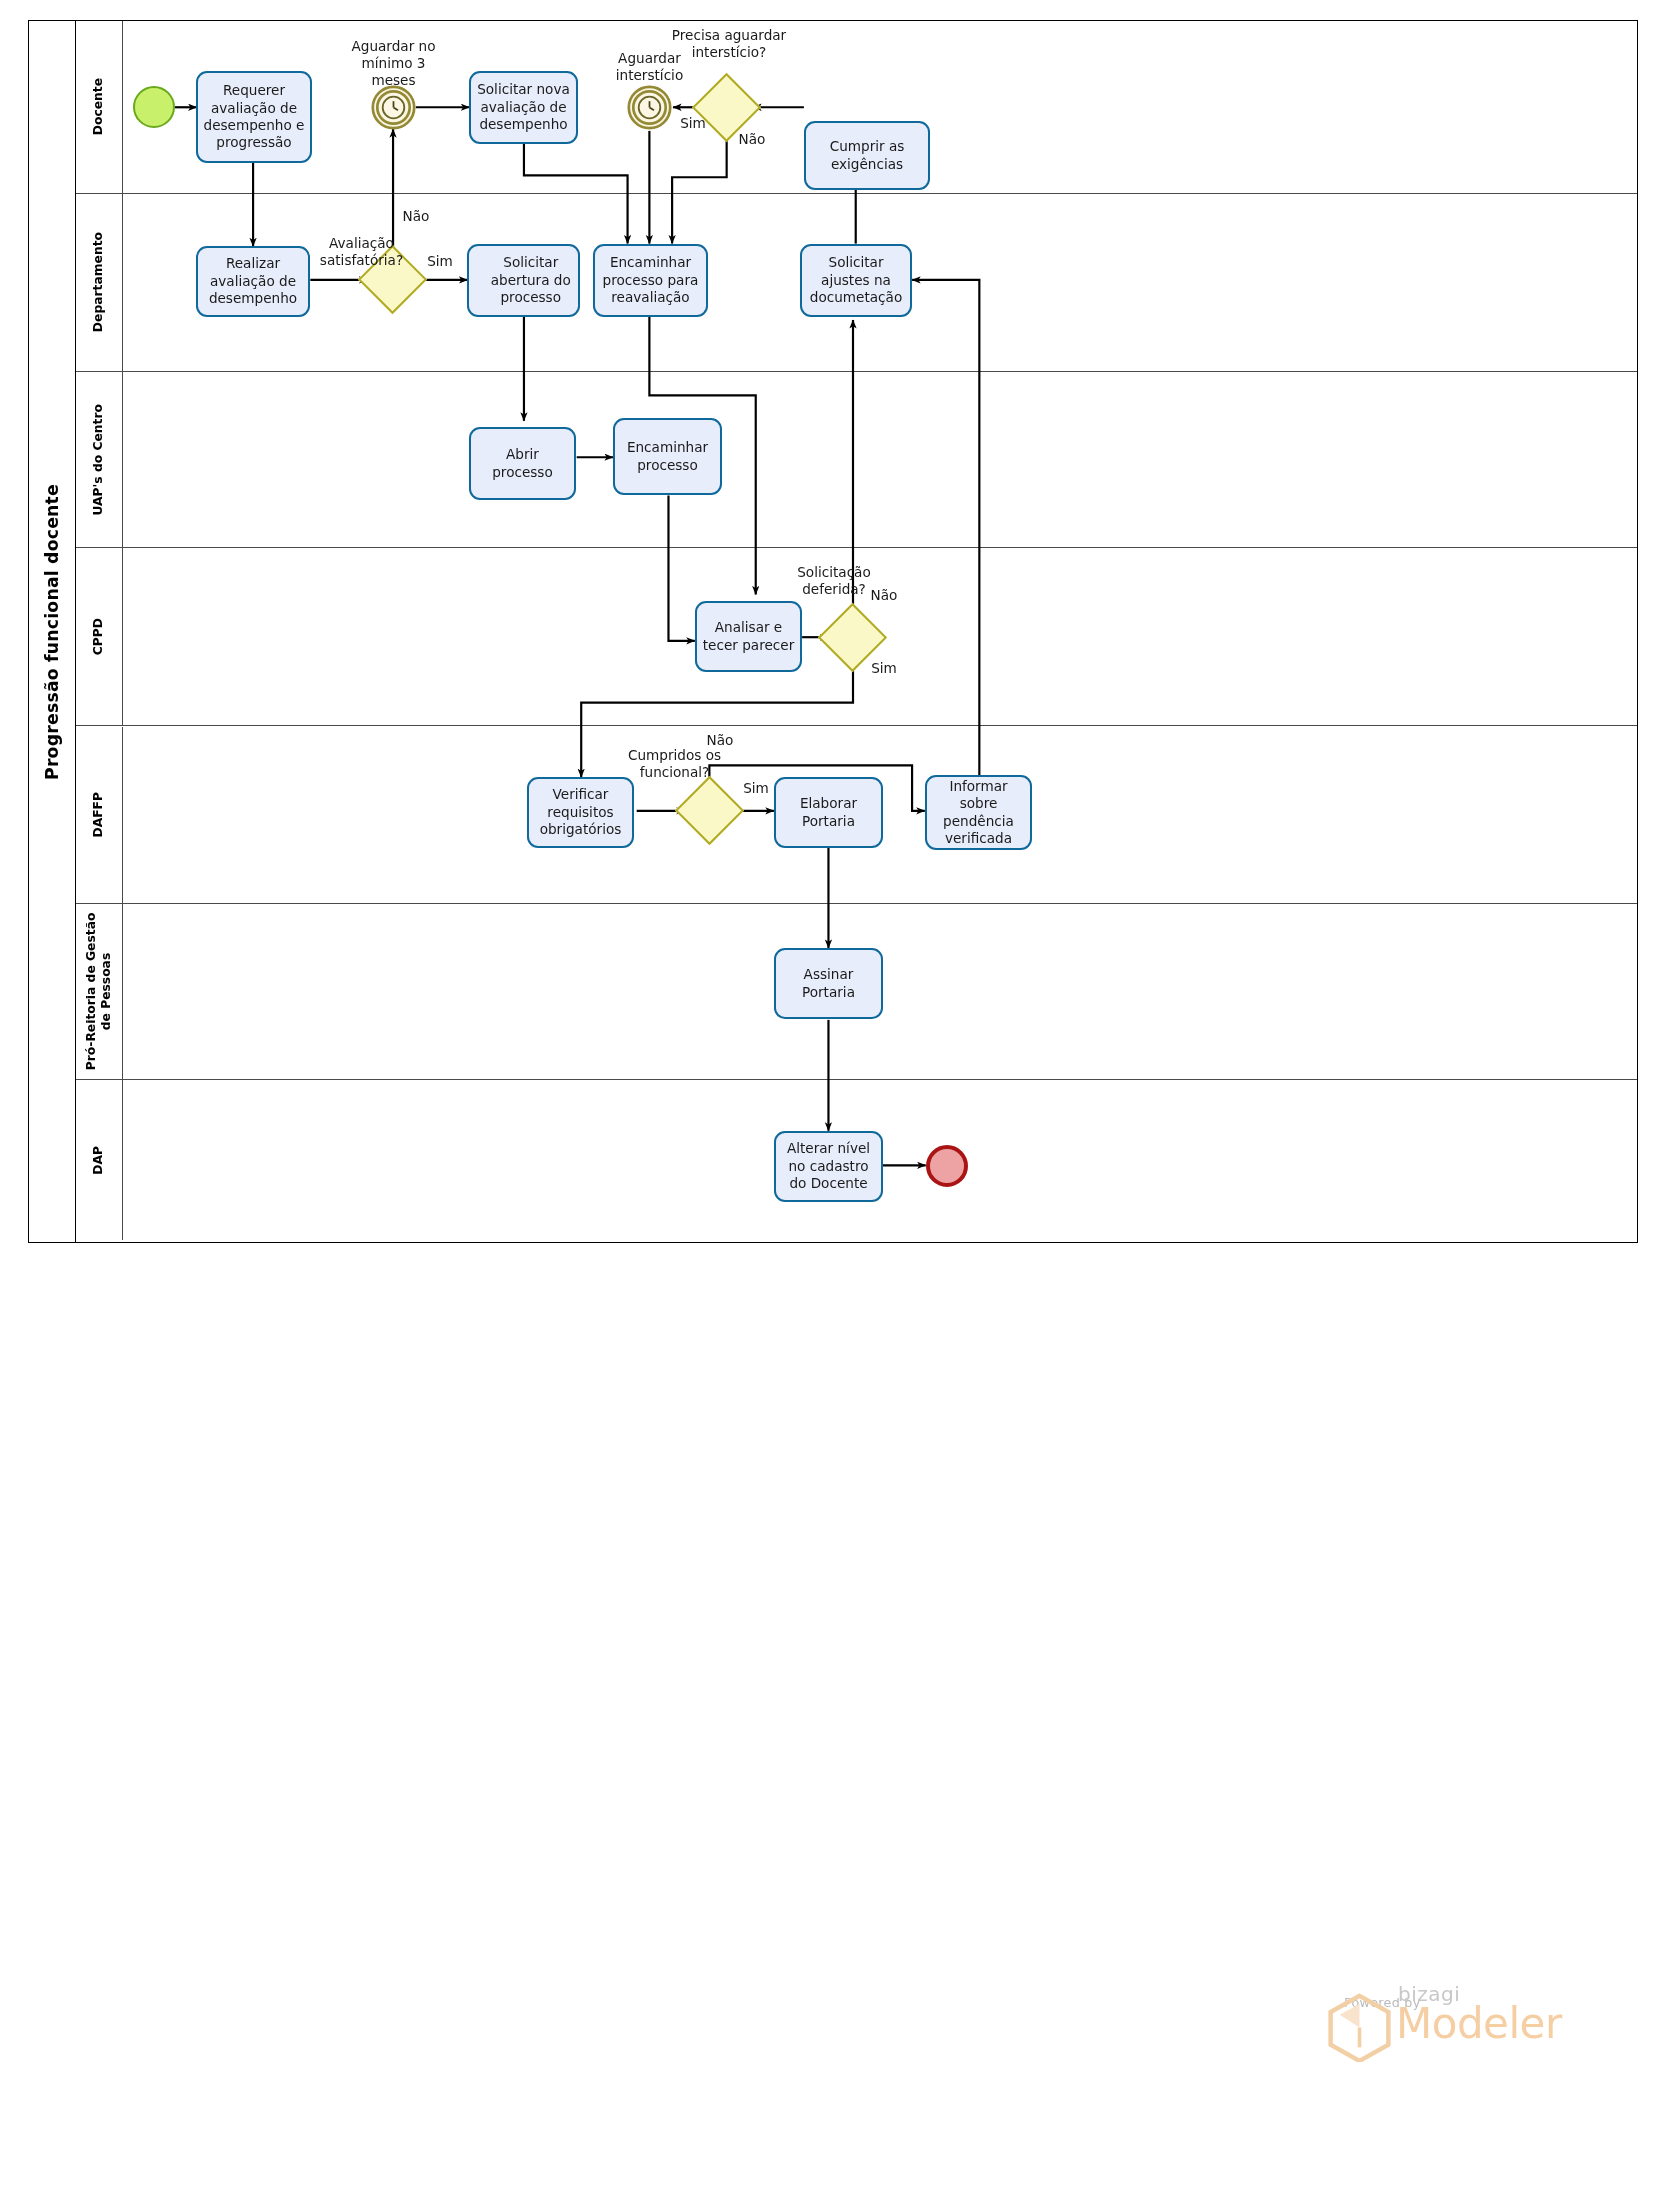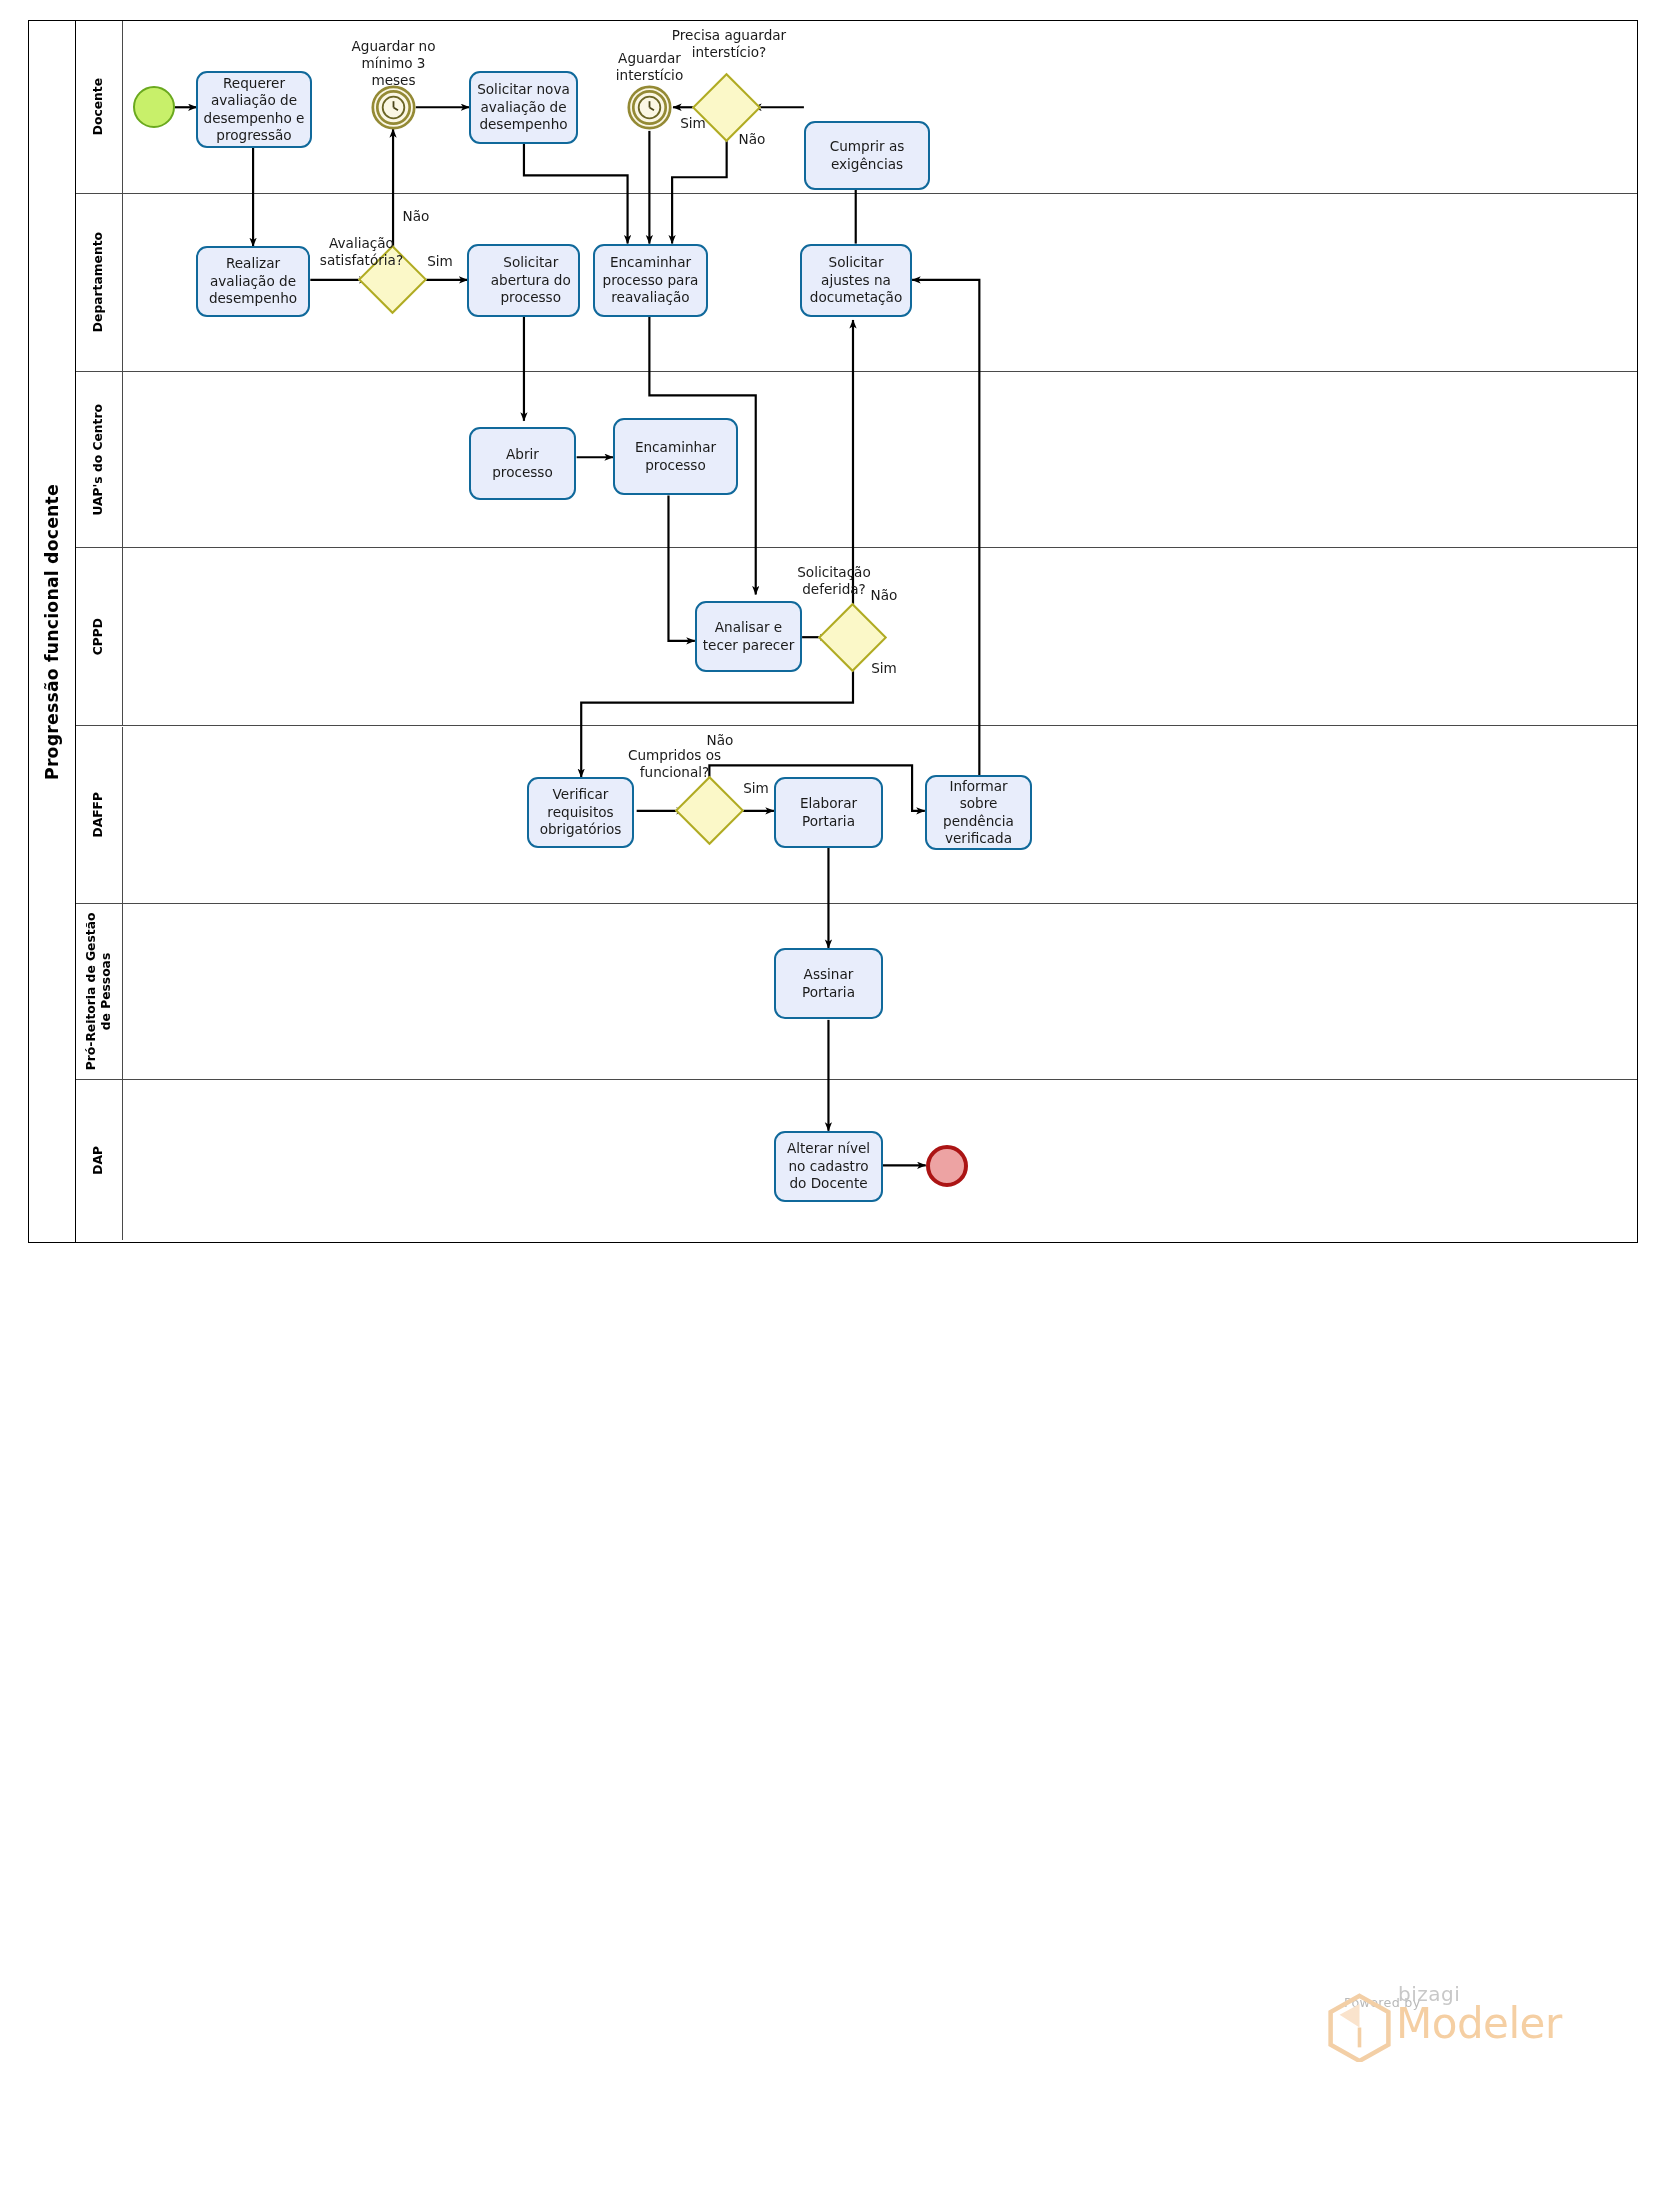--- a/index.html
+++ b/index.html
@@ -308,21 +308,21 @@
       <path d="M 911,932 L 911,1043"></path>
 
       <path d="M 911,1122 L 911,1244"></path>
 
       <path d="M 971,1282 L 1018,1282"></path>
     </g>
   </svg>
 
   <div class="event-start" style="left:133px; top:86px;"></div>
 
-  <div class="task" style="left:196px; top:71px; width:116px; height:77px;">Requerer avaliação de desempenho e progressão</div>
+  <div class="task" style="left:196px; top:71px; width:116px; height:92px;">Requerer avaliação de desempenho e progressão</div>
 
   <div class="shape-label" style="left:338px; top:38px; width:111px;">Aguardar no mínimo 3 meses</div>
   <div class="event-timer" style="left:371px; top:85px;">
     <svg width="45" height="45" viewBox="0 0 50 50">
       <circle cx="25" cy="25" r="23" fill="#fbf7e4" stroke="#948a35" stroke-width="3"></circle>
       <circle cx="25" cy="25" r="18" fill="#fbf7e4" stroke="#948a35" stroke-width="3"></circle>
       <circle cx="25" cy="25" r="12" fill="#fbf7e4" stroke="#6b6525" stroke-width="2"></circle>
       <line x1="25" y1="25" x2="25" y2="18" stroke="#4a4519" stroke-width="2"></line>
       <line x1="25" y1="25" x2="30" y2="28" stroke="#4a4519" stroke-width="2"></line>
     </svg>
@@ -356,21 +356,21 @@
   <div class="flow-label" style="left:420px; top:253px; width:40px;">Sim</div>
 
   <div class="task" style="left:467px; top:244px; width:113px; height:73px;padding-left:20px;">Solicitar abertura do processo</div>
 
   <div class="task" style="left:593px; top:244px; width:115px; height:73px;">Encaminhar processo para reavaliação</div>
 
   <div class="task" style="left:800px; top:244px; width:112px; height:73px;">Solicitar ajustes na documetação</div>
 
   <div class="task" style="left:469px; top:421px; width:107px; height:73px;margin-top:6px;">Abrir processo</div>
 
-  <div class="task" style="left:613px; top:418px; width:125px; height:77px;text-align:center;">Encaminhar processo</div>
+  <div class="task" style="left:613px; top:418px; width:109px; height:77px;text-align:center;">Encaminhar processo</div>
 
   <div class="task" style="left:695px; top:601px; width:107px; height:71px;">Analisar e tecer parecer</div>
 
   <div class="flow-label" style="left:775px; top:564px; width:118px;">Solicitação deferida?</div>
   <div class="gateway" style="left:828px; top:613px;"></div>
   <div class="flow-label" style="left:864px; top:587px; width:40px;">Não</div>
   <div class="flow-label" style="left:864px; top:660px; width:40px;">Sim</div>
 
   <div class="task" style="left:527px; top:777px; width:107px; height:71px;">Verificar requisitos obrigatórios</div>
 

